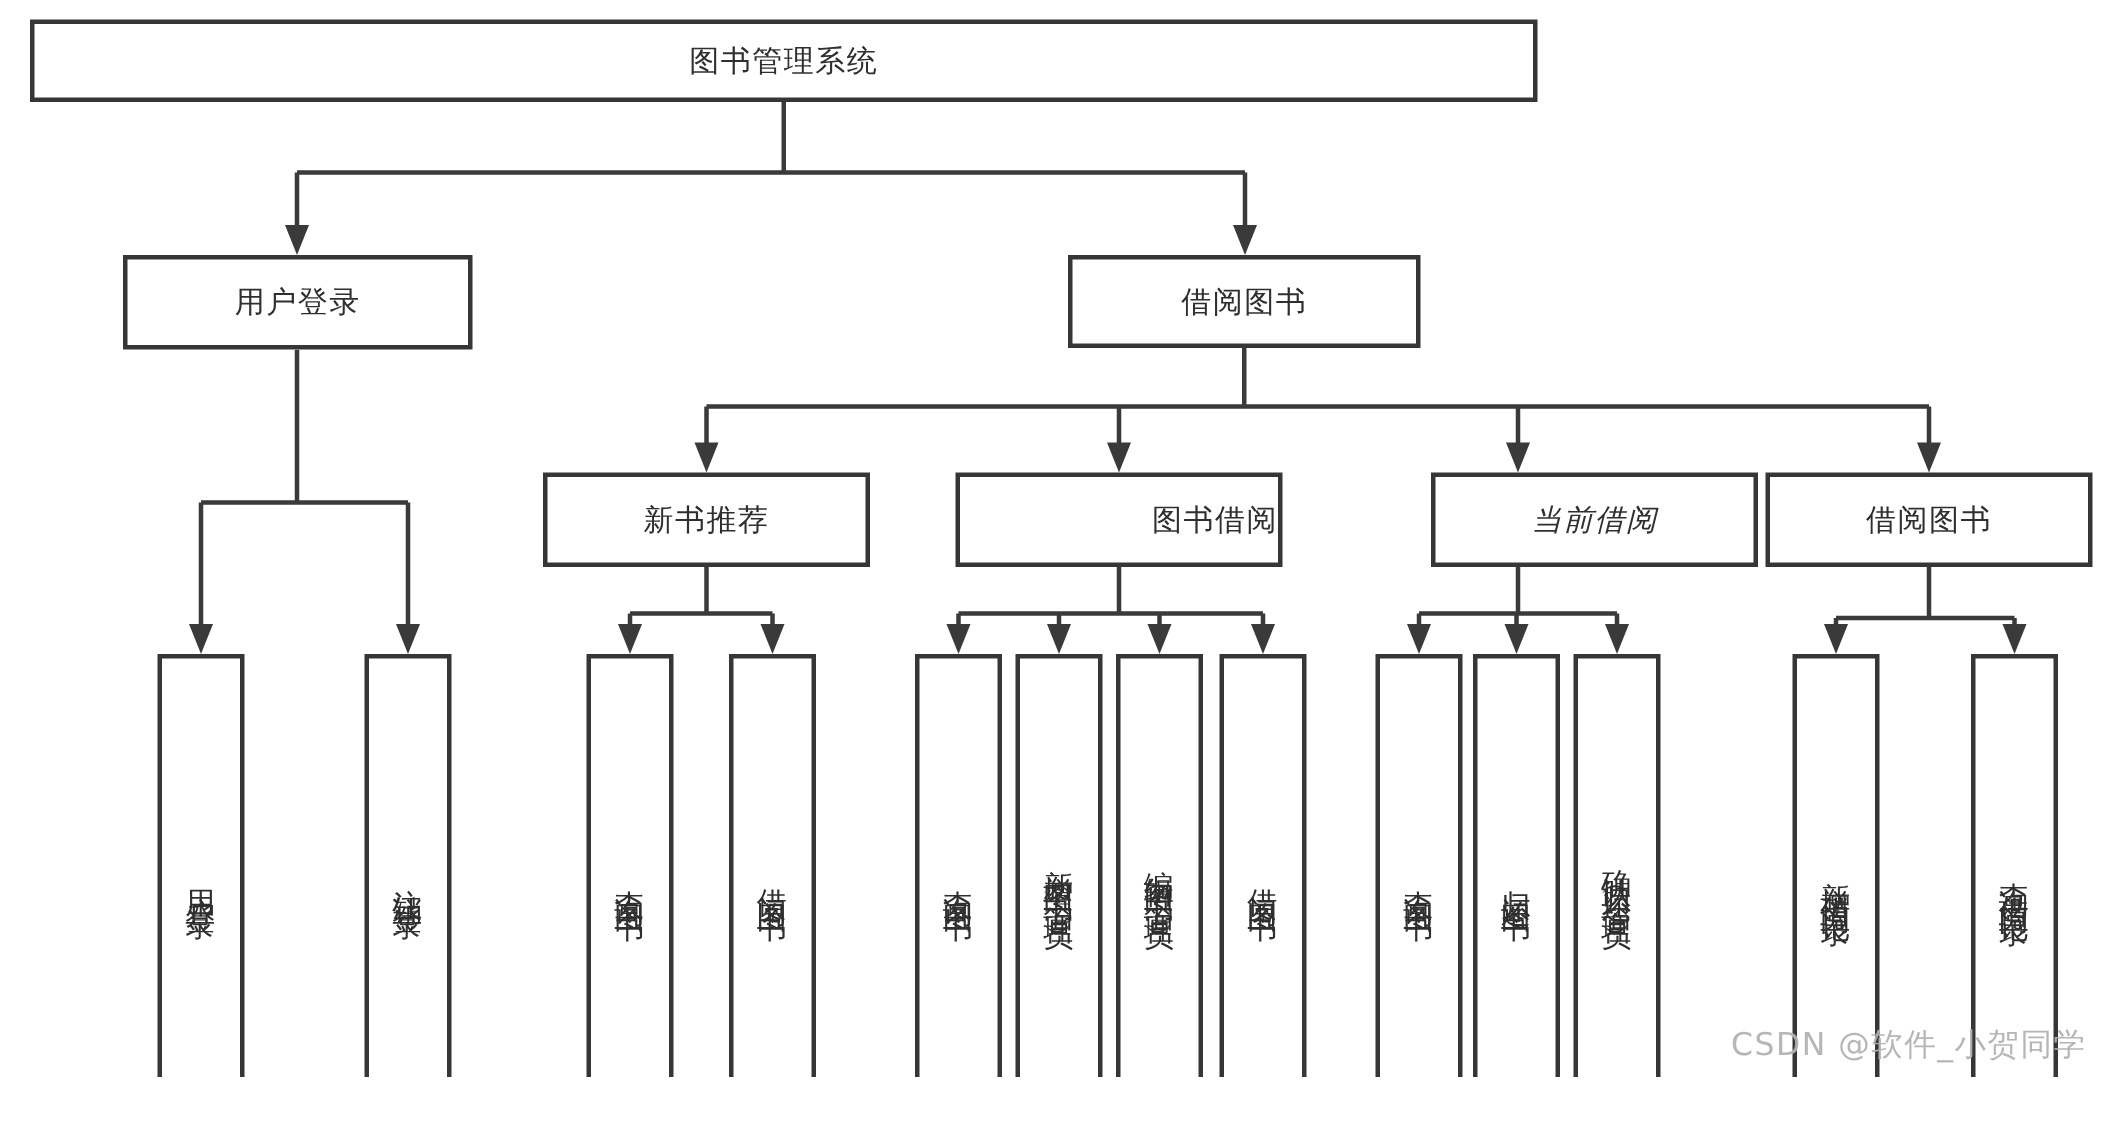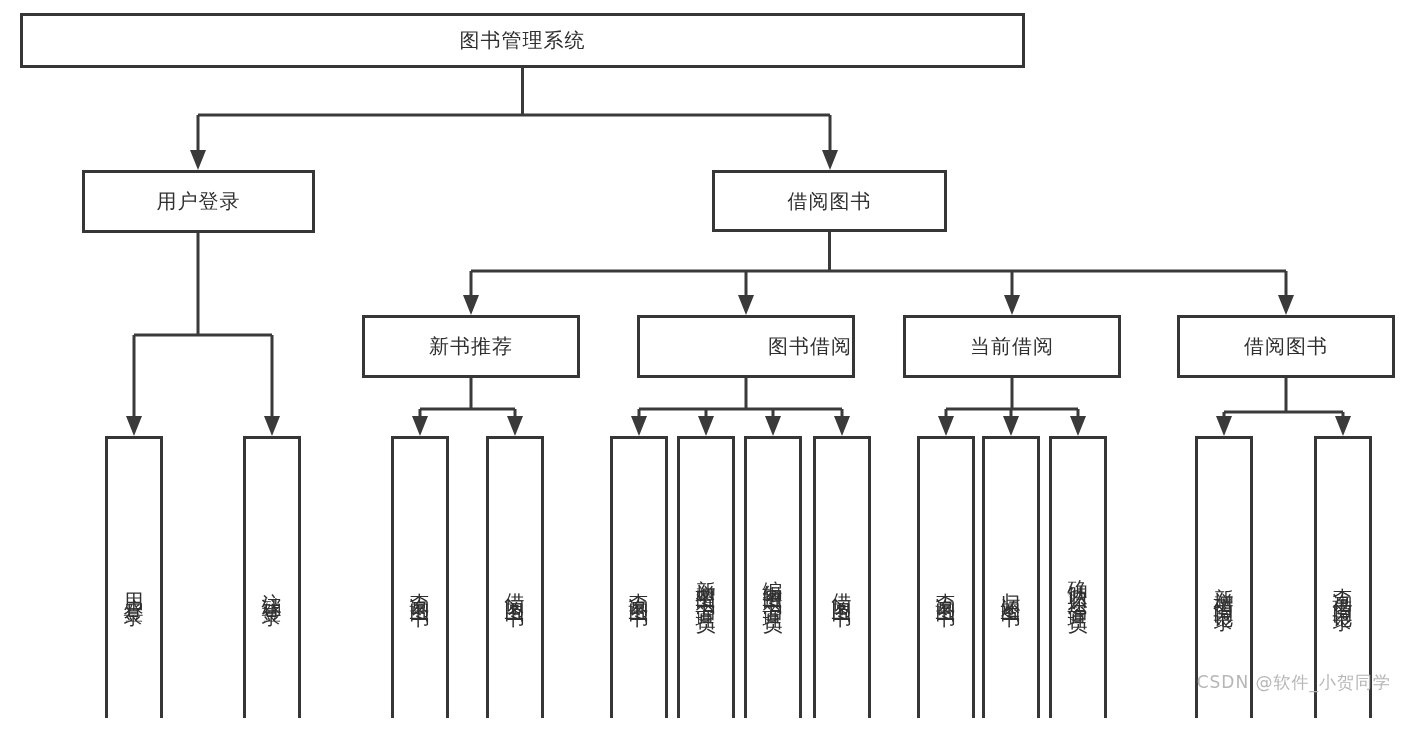--- a/index.html
+++ b/index.html
@@ -42,22 +42,22 @@
     writing-mode: vertical-rl;
     text-orientation: mixed;
     font-size: 20px;
     letter-spacing: 5px;
     line-height: 1;
     white-space: nowrap;
   }
   .watermark {
     position: absolute;
     right: 14px;
-    bottom: 24px;
-    font-size: 17px;
+    bottom: 8px;
+    font-size: 21px;
     color: rgba(178, 178, 178, 0.95);
     letter-spacing: 1px;
     white-space: nowrap;
     margin-top: 17px;
   }
 </style>
 </head>
 <body>
 
 <div class="canvas">
@@ -105,21 +105,21 @@
   <div class="node" style="left:712px; top:170px; width:235px; height:62px;">
     <span class="hlabel">借阅图书</span>
   </div>
 
   <div class="node" style="left:362px; top:315px; width:218px; height:63px;">
     <span class="hlabel">新书推荐</span>
   </div>
   <div class="node" style="left:637px; top:315px; width:218px; height:63px;justify-content:flex-end;">
     <span class="hlabel">图书借阅</span>
   </div>
-  <div class="node" style="left:903px; top:315px; width:218px; height:63px;">
+  <div class="node" style="left:954px; top:315px; width:218px; height:63px;font-style:italic;">
     <span class="hlabel">当前借阅</span>
   </div>
   <div class="node" style="left:1177px; top:315px; width:218px; height:63px;">
     <span class="hlabel">借阅图书</span>
   </div>
 
   <div class="node" style="left:105px; top:436px; width:58px; height:301px;">
     <span class="vtext">用户登录</span>
   </div>
   <div class="node" style="left:243px; top:436px; width:58px; height:301px;">

